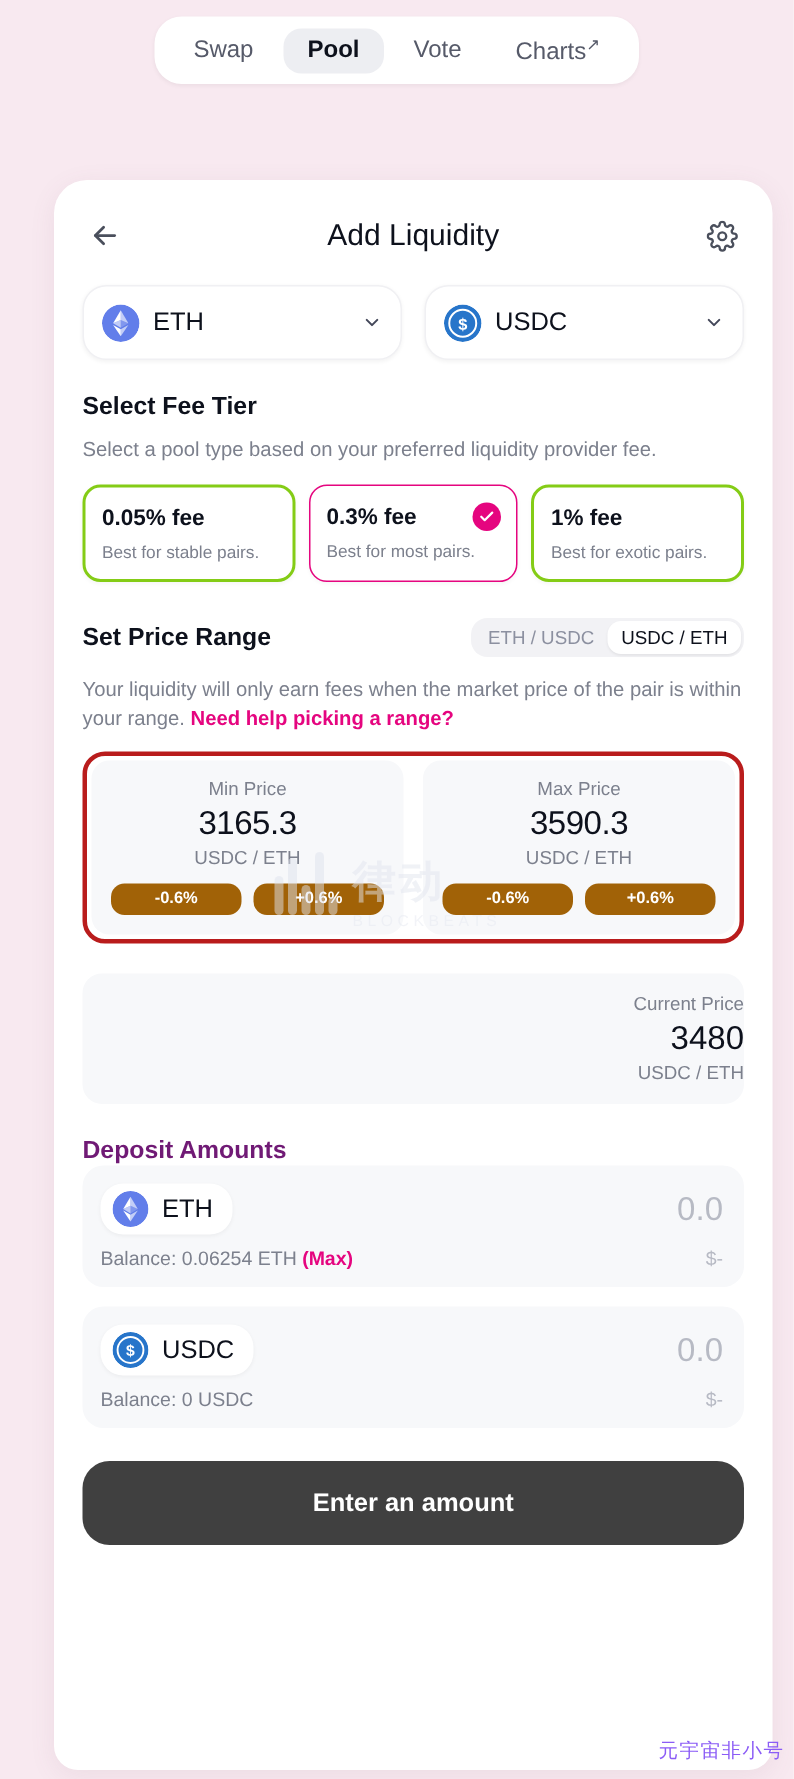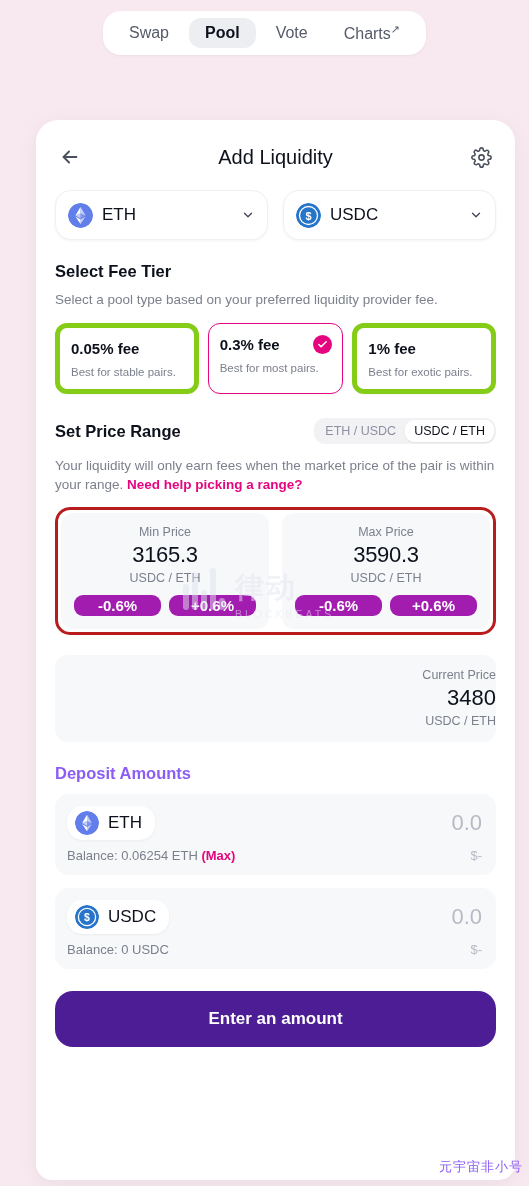--- a/index.html
+++ b/index.html
@@ -67,21 +67,21 @@
     cursor: pointer;
   }
   .tok-icon { width: 25px; height: 25px; border-radius: 50%; flex: 0 0 25px; }
   .pair-name { font-size: 17px; color: #0d111c; flex: 1; }
   .chev { color: #44485a; font-size: 12px; }
 
   
   .sec-sub { font-size: 13.5px; color: #7c808d; margin-bottom: 14px; line-height: 1.35; }
   .fee-row { display: flex; gap: 9px; margin-bottom: 24px; }
   .fee-card {
-    flex: 1; background: #fff; border: 5px solid #84cc16; border-radius: 12px;
+    flex: 1; background: #fff; border: 2px solid #84cc16; border-radius: 12px;
     padding: 12px 11px 11px 11px; position: relative; cursor: pointer;
     box-shadow: 0 1px 3px rgba(0,0,0,0.04);
   }
   .fee-card.selected { border: 1.6px solid #e5057f; }
   .fee-amt { font-size: 15px; font-weight: bold; color: #0d111c; margin-bottom: 9px; }
   .fee-desc { font-size: 11.5px; color: #7c808d; }
   .fee-check {
     position: absolute; top: 11px; right: 10px;
     width: 19px; height: 19px; border-radius: 50%; background: #e5057f;
     display: flex; align-items: center; justify-content: center;
@@ -107,56 +107,56 @@
   .minmax-row { display: flex; gap: 13px; }
   .mm-card {
     flex: 1; background: #f7f8fa; border-radius: 12px;
     padding: 12px 13px 13px 13px; text-align: center;
   }
   .mm-label { font-size: 12.5px; color: #7c808d; margin-bottom: 3px; }
   .mm-value { font-size: 22px; color: #0d111c; margin-bottom: 3px; letter-spacing: -0.3px; }
   .mm-pair { font-size: 12.5px; color: #7c808d; margin-bottom: 10px; }
   .mm-btns { display: flex; gap: 8px; }
   .mm-btn {
-    flex: 1; background: #a21caf; color: #fff; border: none;
-    border-radius: 9px; height: 21px; font-size: 15px; font-weight: bold;
+    flex: 1; background: #a16207; color: #fff; border: none;
+    border-radius: 9px; height: 21px; font-size: 11px; font-weight: bold;
     font-family: "Liberation Sans", sans-serif; cursor: pointer;
   }
 
   .cur-card {
     background: #f7f8fa; border-radius: 13px; padding: 13px 0 14px 0;
     text-align: right; margin-bottom: 22px;
   }
   .cur-label { font-size: 12.5px; color: #7c808d; margin-bottom: 3px; }
   .cur-value { font-size: 22px; color: #0d111c; margin-bottom: 3px; }
   .cur-pair { font-size: 12.5px; color: #7c808d; }
 
   
-  .dep-title { font-size: 16.5px; font-weight: bold; color: #8b5cf6; margin-bottom: 11px; }
+  .dep-title { font-size: 16.5px; font-weight: bold; color: #701a75; }
   .dep-card {
     background: #f7f8fa; border-radius: 14px;
     padding: 12px 14px 12px 12px; margin-bottom: 13px;
   }
   .dep-top { display: flex; align-items: center; justify-content: space-between; margin-bottom: 8px; }
   .dep-chip {
     background: #ffffff; border-radius: 15px; padding: 5px 13px 5px 8px;
     display: flex; align-items: center; gap: 9px;
     box-shadow: 0 1px 3px rgba(0,0,0,0.05); cursor: pointer;
   }
   .dep-chip .tok-icon { width: 24px; height: 24px; flex: 0 0 24px; }
   .dep-sym { font-size: 17px; color: #0d111c; }
   .dep-amount { font-size: 22px; color: #b7bac4; }
   .dep-bot { display: flex; align-items: center; justify-content: space-between; }
   .dep-bal { font-size: 13px; color: #7c808d; }
   .dep-max { color: #e5057f; font-weight: bold; cursor: pointer; }
   .dep-usd { font-size: 13px; color: #b7bac4; }
 
   .cta {
     width: 100%; height: 56px; border: none; border-radius: 18px;
-    background: #4c1d95; color: #ffffff; font-size: 17px; font-weight: bold;
+    background: #404040; color: #ffffff; font-size: 17px; font-weight: bold;
     font-family: "Liberation Sans", sans-serif; margin-top: 9px; cursor: pointer;
   }
 
   
   .wm-main {
     position: absolute; top: 568px; left: 183px; width: 190px; height: 62px;
     pointer-events: none; opacity: 0.5;
   }
   .wm-bars { display: flex; align-items: flex-end; gap: 3px; height: 42px; float: left; }
   .wm-bars i { display: block; width: 6px; background: #dfe3ee; border-radius: 3px; }

